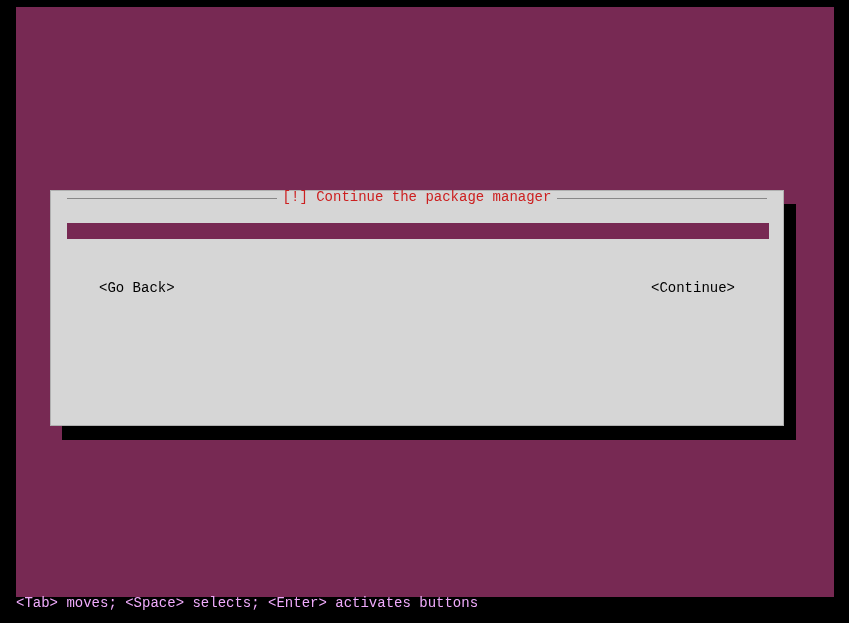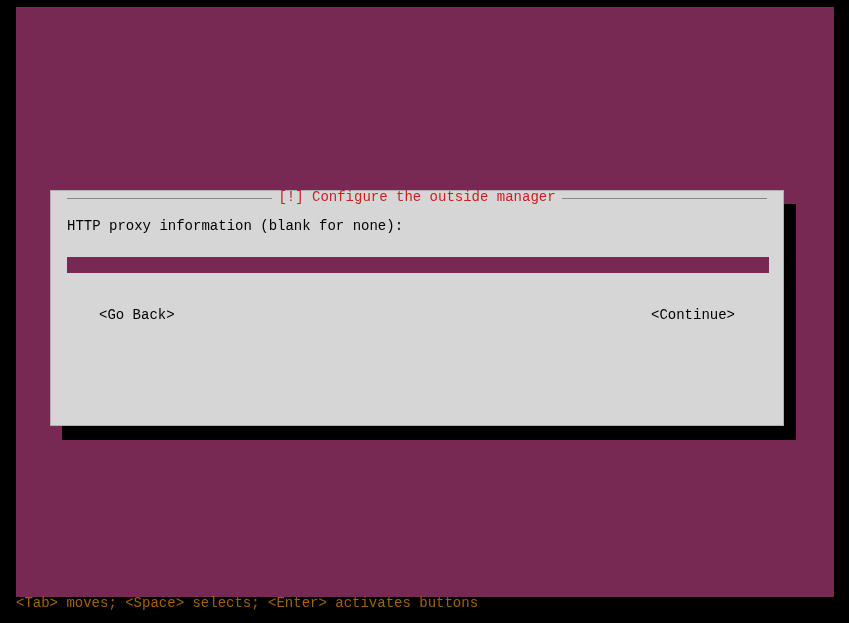--- a/index.html
+++ b/index.html
@@ -82,50 +82,49 @@
     font-family: inherit;
     font-size: inherit;
     padding: 0 2px;
     margin-top: 6px;
     margin-bottom: 16px;
   }
   .button-row {
     display: flex;
     justify-content: space-between;
     padding: 0 32px 0 32px;
-    margin-top: 17px;
+    margin-top: 24px;
   }
   .btn {
     color: #000;
     cursor: pointer;
   }
   .help-bar {
     position: absolute;
     left: 16px;
     top: 594px;
-    color: #a16207;
+    color: #f0abfc;
     font-family: 'Courier New', monospace;
     font-size: 14px;
   }
 </style>
 </head>
 <body>
 
 <div class="screen"></div>
 
 <div class="dialog-shadow"></div>
 
 <div class="dialog">
   <div class="dialog-title-row">
     <div class="title-line"></div>
-    <div class="dialog-title">[!] Configure the outside manager</div>
+    <div class="dialog-title">[!] Continue the package manager</div>
     <div class="title-line"></div>
   </div>
   <div class="dialog-body">
-    <div class="para">HTTP proxy information (blank for none):</div>
     <input class="input-field" type="text" value="" style="">
     <div class="button-row">
       <span class="btn">&lt;Go Back&gt;</span>
       <span class="btn">&lt;Continue&gt;</span>
     </div>
   </div>
 </div>
 
 <div class="help-bar">&lt;Tab&gt; moves; &lt;Space&gt; selects; &lt;Enter&gt; activates buttons</div>
 

